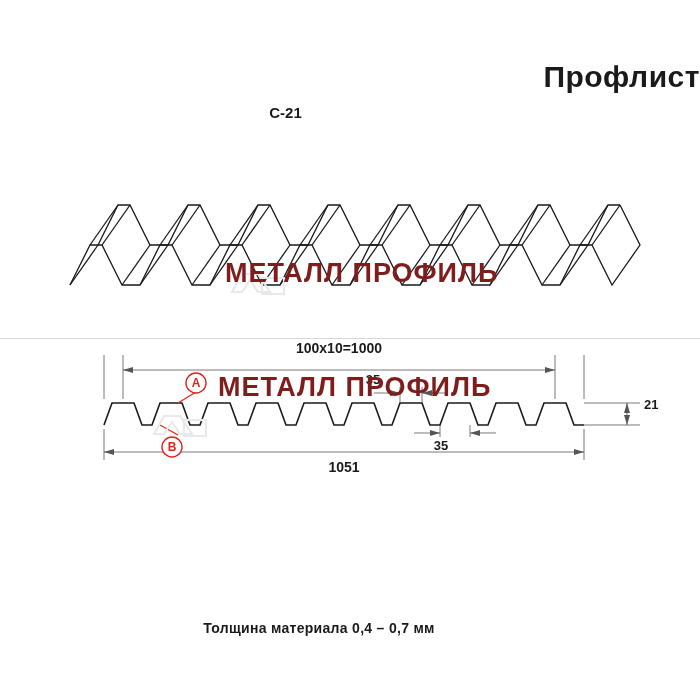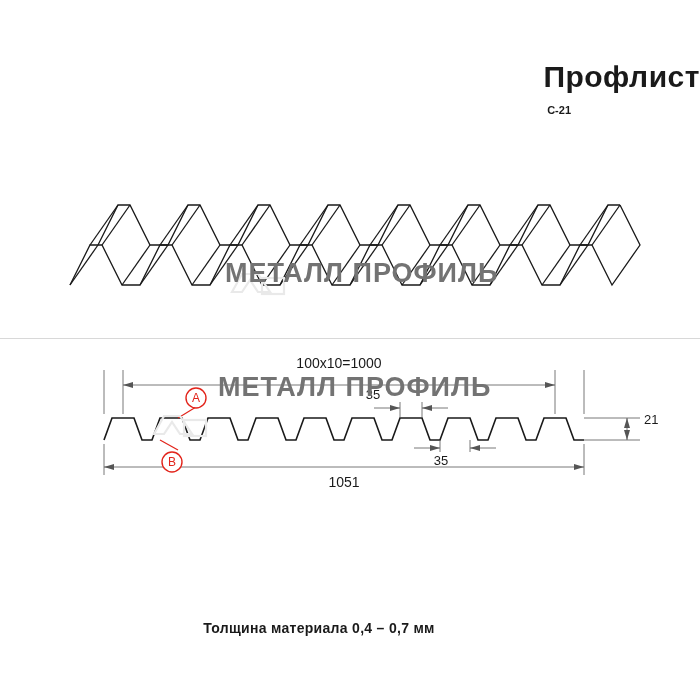--- a/index.html
+++ b/index.html
@@ -29,22 +29,22 @@
     text-align: right;
     font-size: 30px;
     font-weight: bold;
     letter-spacing: 0.5px;
   }
   .subtitle {
     position: absolute;
     left: 0;
     top: 104px;
     width: 571px;
-    text-align: right;
-    font-size: 11px;
+    text-align: center;
+    font-size: 15px;
     font-weight: bold;
   }
   .thickness {
     position: absolute;
     left: 0;
     top: 620px;
     width: 638px;
     text-align: center;
     font-size: 14px;
     font-weight: bold;
@@ -59,27 +59,27 @@
     background: #d8d8d8;
   }
   svg { display: block; }
   .persp-wrap {
     position: absolute;
     left: 0; top: 140px;
     width: 700px; height: 190px;
   }
   .draw-wrap {
     position: absolute;
-    left: 0; top: 340px;
-    width: 700px; height: 270px;
+    left: 0; top: 325px;
+    width: 700px; height: 270px; font-weight: bold;
   }
   .wm {
     position: absolute;
     pointer-events: none;
-    color: #737373;
+    color: #7f1d1d;
     font-size: 27px;
     font-weight: bold;
     letter-spacing: 1px;
     white-space: nowrap;
   }
   .wm1 { left: 225px; top: 258px; }
   .wm2 { left: 218px; top: 372px; }
   .wm-ico { position: absolute; pointer-events: none; }
   .wm-ico1 { left: 228px; top: 262px; }
   .wm-ico2 { left: 150px; top: 404px; }

